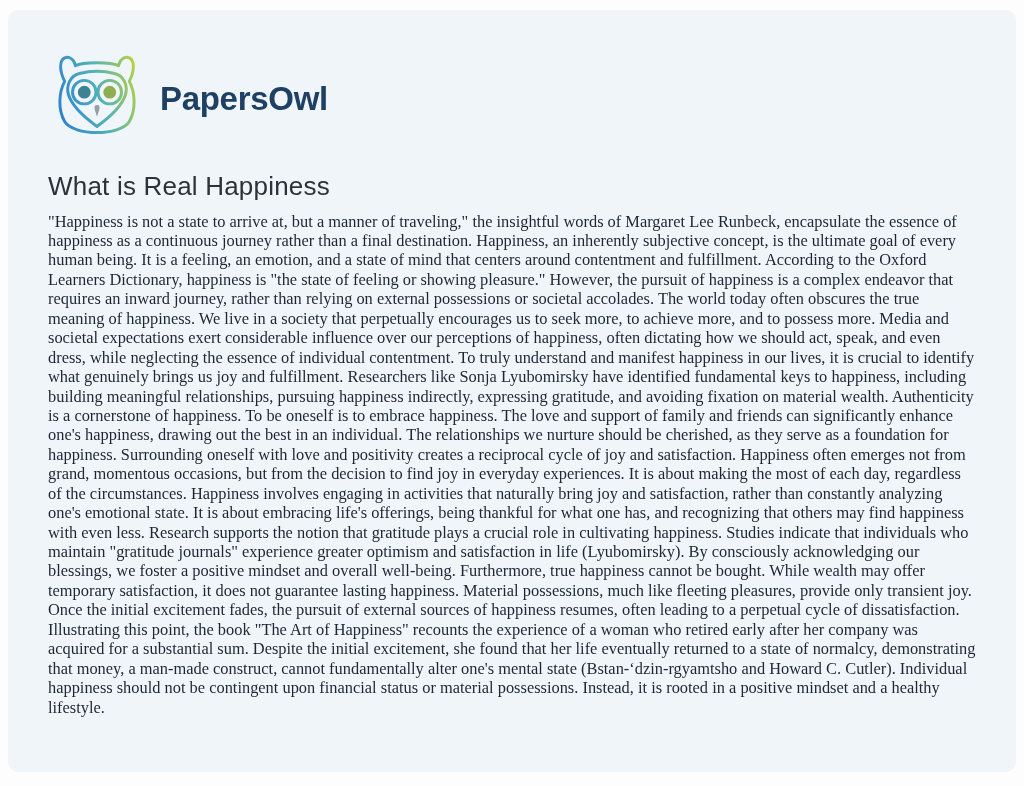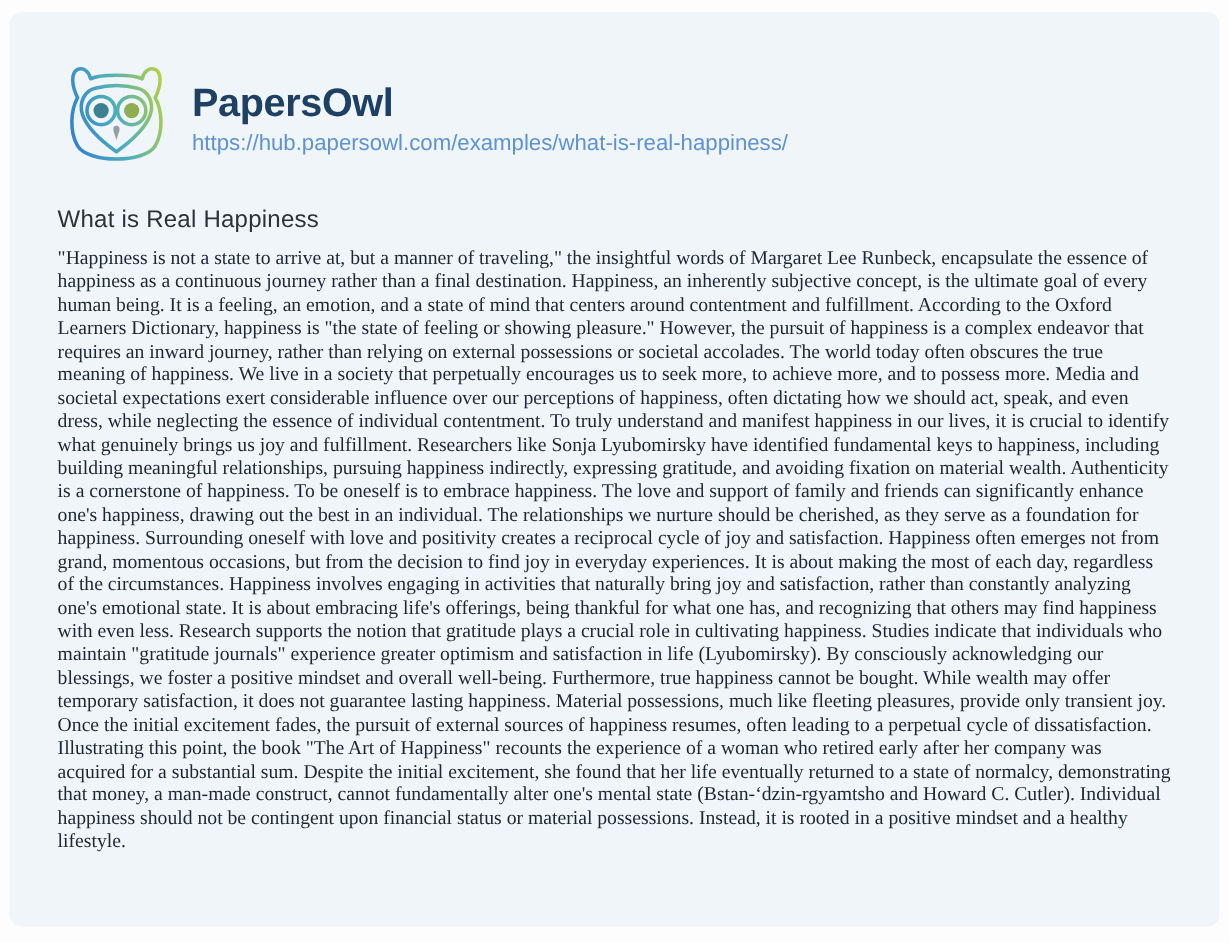--- a/index.html
+++ b/index.html
@@ -40,21 +40,21 @@
   }
   .url {
     margin-top: 5px;
     font-size: 18.5px;
     color: #5d92d3;
     text-decoration: none;
     line-height: 1.1;
   }
   .title {
     margin: 22px 0 11px 0;
-    font-size: 20px;
+    font-size: 26px;
     font-weight: 400;
     letter-spacing: 0.2px;
     color: #2c3237;
     line-height: 1.1;
   }
   .body-text {
     font-family: "Liberation Serif", serif;
     font-size: 16.4px;
     line-height: 1.185;
     color: #1d2633;
@@ -83,21 +83,20 @@
         <circle cx="37" cy="45" r="12"></circle>
         <circle cx="63" cy="45" r="12"></circle>
       </g>
       <circle cx="37" cy="45" r="6.5" fill="#3d8292"></circle>
       <circle cx="63" cy="45" r="6.5" fill="#8fae52"></circle>
       <path d="M 50 58 C 47.5 58 47 60 47.6 62.5 L 50 70 L 52.4 62.5 C 53 60 52.5 58 50 58 Z" fill="#93a0a6"></path>
     </svg>
 
     <div class="brand-col">
       <div class="brand">PapersOwl</div>
-      <a class="url" href="#">https://hub.papersowl.com/examples/what-is-real-happiness/</a>
     </div>
 
   </div>
 
   <h1 class="title">What is Real Happiness</h1>
 
   <p class="body-text">"Happiness is not a state to arrive at, but a manner of traveling," the insightful words of Margaret Lee Runbeck, encapsulate the essence of happiness as a continuous journey rather than a final destination. Happiness, an inherently subjective concept, is the ultimate goal of every human being. It is a feeling, an emotion, and a state of mind that centers around contentment and fulfillment. According to the Oxford Learners Dictionary, happiness is "the state of feeling or showing pleasure." However, the pursuit of happiness is a complex endeavor that requires an inward journey, rather than relying on external possessions or societal accolades. The world today often obscures the true meaning of happiness. We live in a society that perpetually encourages us to seek more, to achieve more, and to possess more. Media and societal expectations exert considerable influence over our perceptions of happiness, often dictating how we should act, speak, and even dress, while neglecting the essence of individual contentment. To truly understand and manifest happiness in our lives, it is crucial to identify what genuinely brings us joy and fulfillment. Researchers like Sonja Lyubomirsky have identified fundamental keys to happiness, including building meaningful relationships, pursuing happiness indirectly, expressing gratitude, and avoiding fixation on material wealth. Authenticity is a cornerstone of happiness. To be oneself is to embrace happiness. The love and support of family and friends can significantly enhance one's happiness, drawing out the best in an individual. The relationships we nurture should be cherished, as they serve as a foundation for happiness. Surrounding oneself with love and positivity creates a reciprocal cycle of joy and satisfaction. Happiness often emerges not from grand, momentous occasions, but from the decision to find joy in everyday experiences. It is about making the most of each day, regardless of the circumstances. Happiness involves engaging in activities that naturally bring joy and satisfaction, rather than constantly analyzing one's emotional state. It is about embracing life's offerings, being thankful for what one has, and recognizing that others may find happiness with even less. Research supports the notion that gratitude plays a crucial role in cultivating happiness. Studies indicate that individuals who maintain "gratitude journals" experience greater optimism and satisfaction in life (Lyubomirsky). By consciously acknowledging our blessings, we foster a positive mindset and overall well-being. Furthermore, true happiness cannot be bought. While wealth may offer temporary satisfaction, it does not guarantee lasting happiness. Material possessions, much like fleeting pleasures, provide only transient joy. Once the initial excitement fades, the pursuit of external sources of happiness resumes, often leading to a perpetual cycle of dissatisfaction. Illustrating this point, the book "The Art of Happiness" recounts the experience of a woman who retired early after her company was acquired for a substantial sum. Despite the initial excitement, she found that her life eventually returned to a state of normalcy, demonstrating that money, a man-made construct, cannot fundamentally alter one's mental state (Bstan-‘dzin-rgyamtsho and Howard C. Cutler). Individual happiness should not be contingent upon financial status or material possessions. Instead, it is rooted in a positive mindset and a healthy lifestyle.</p>
 
 </div>
 

